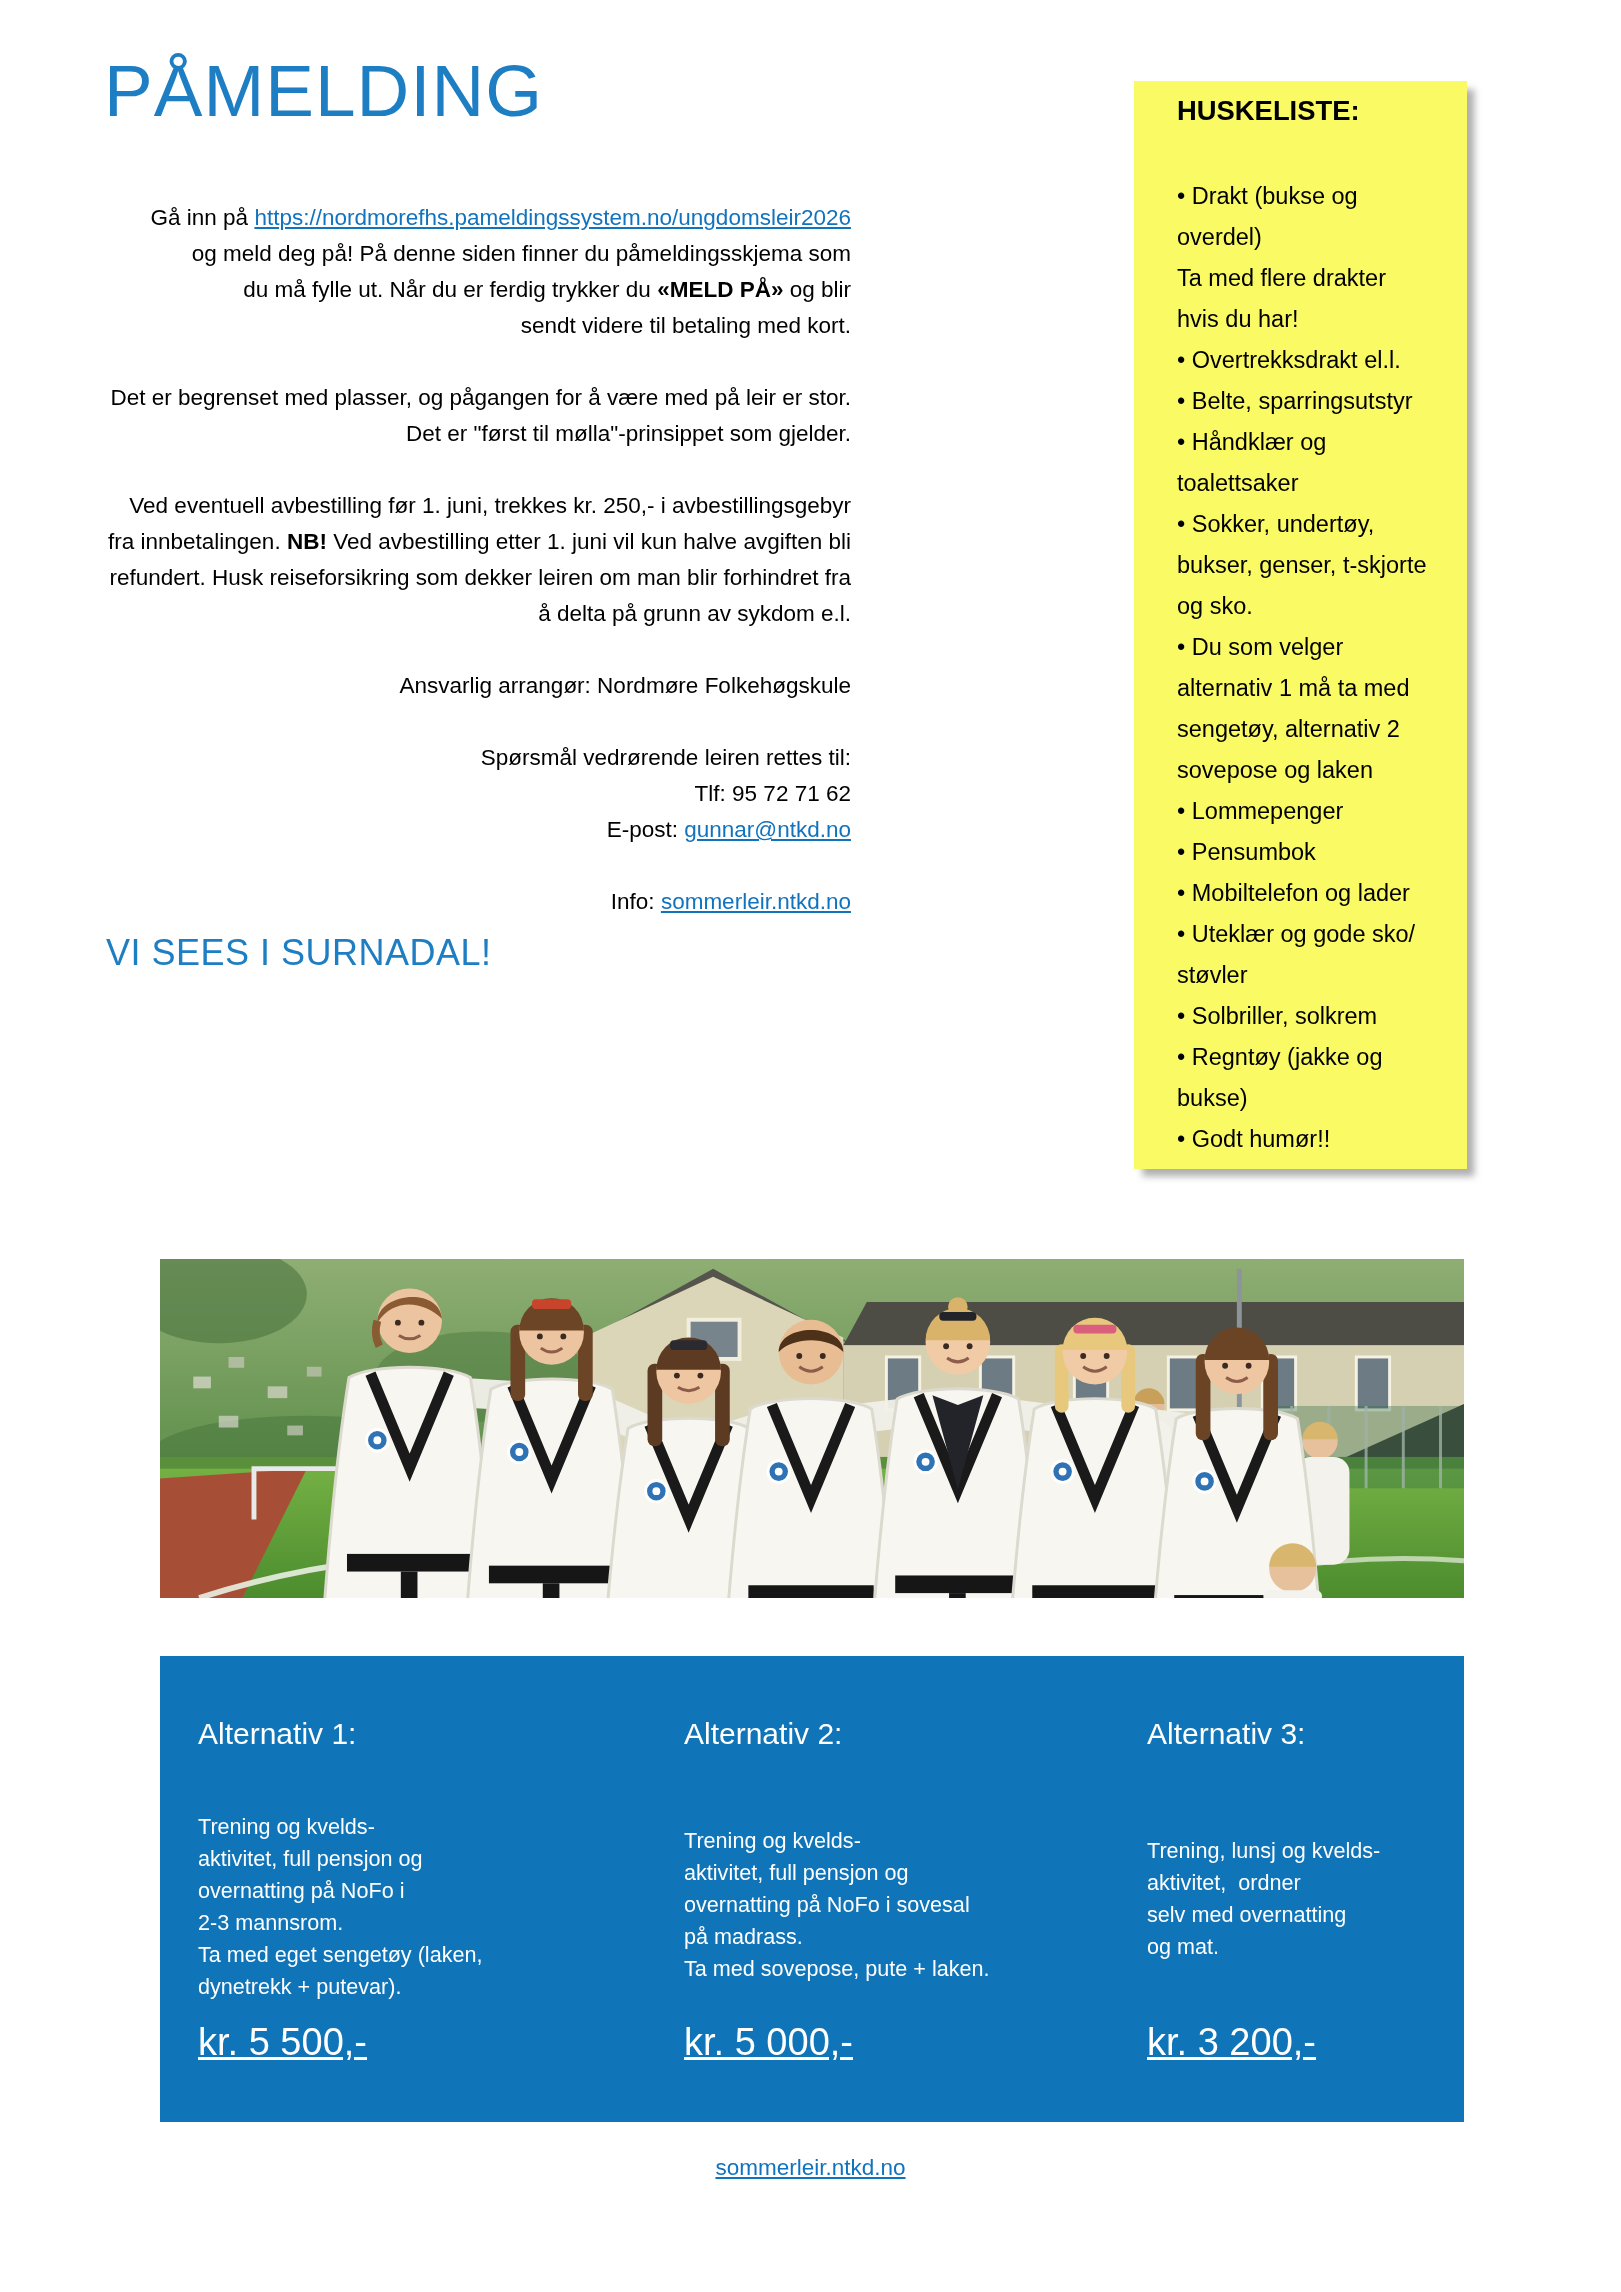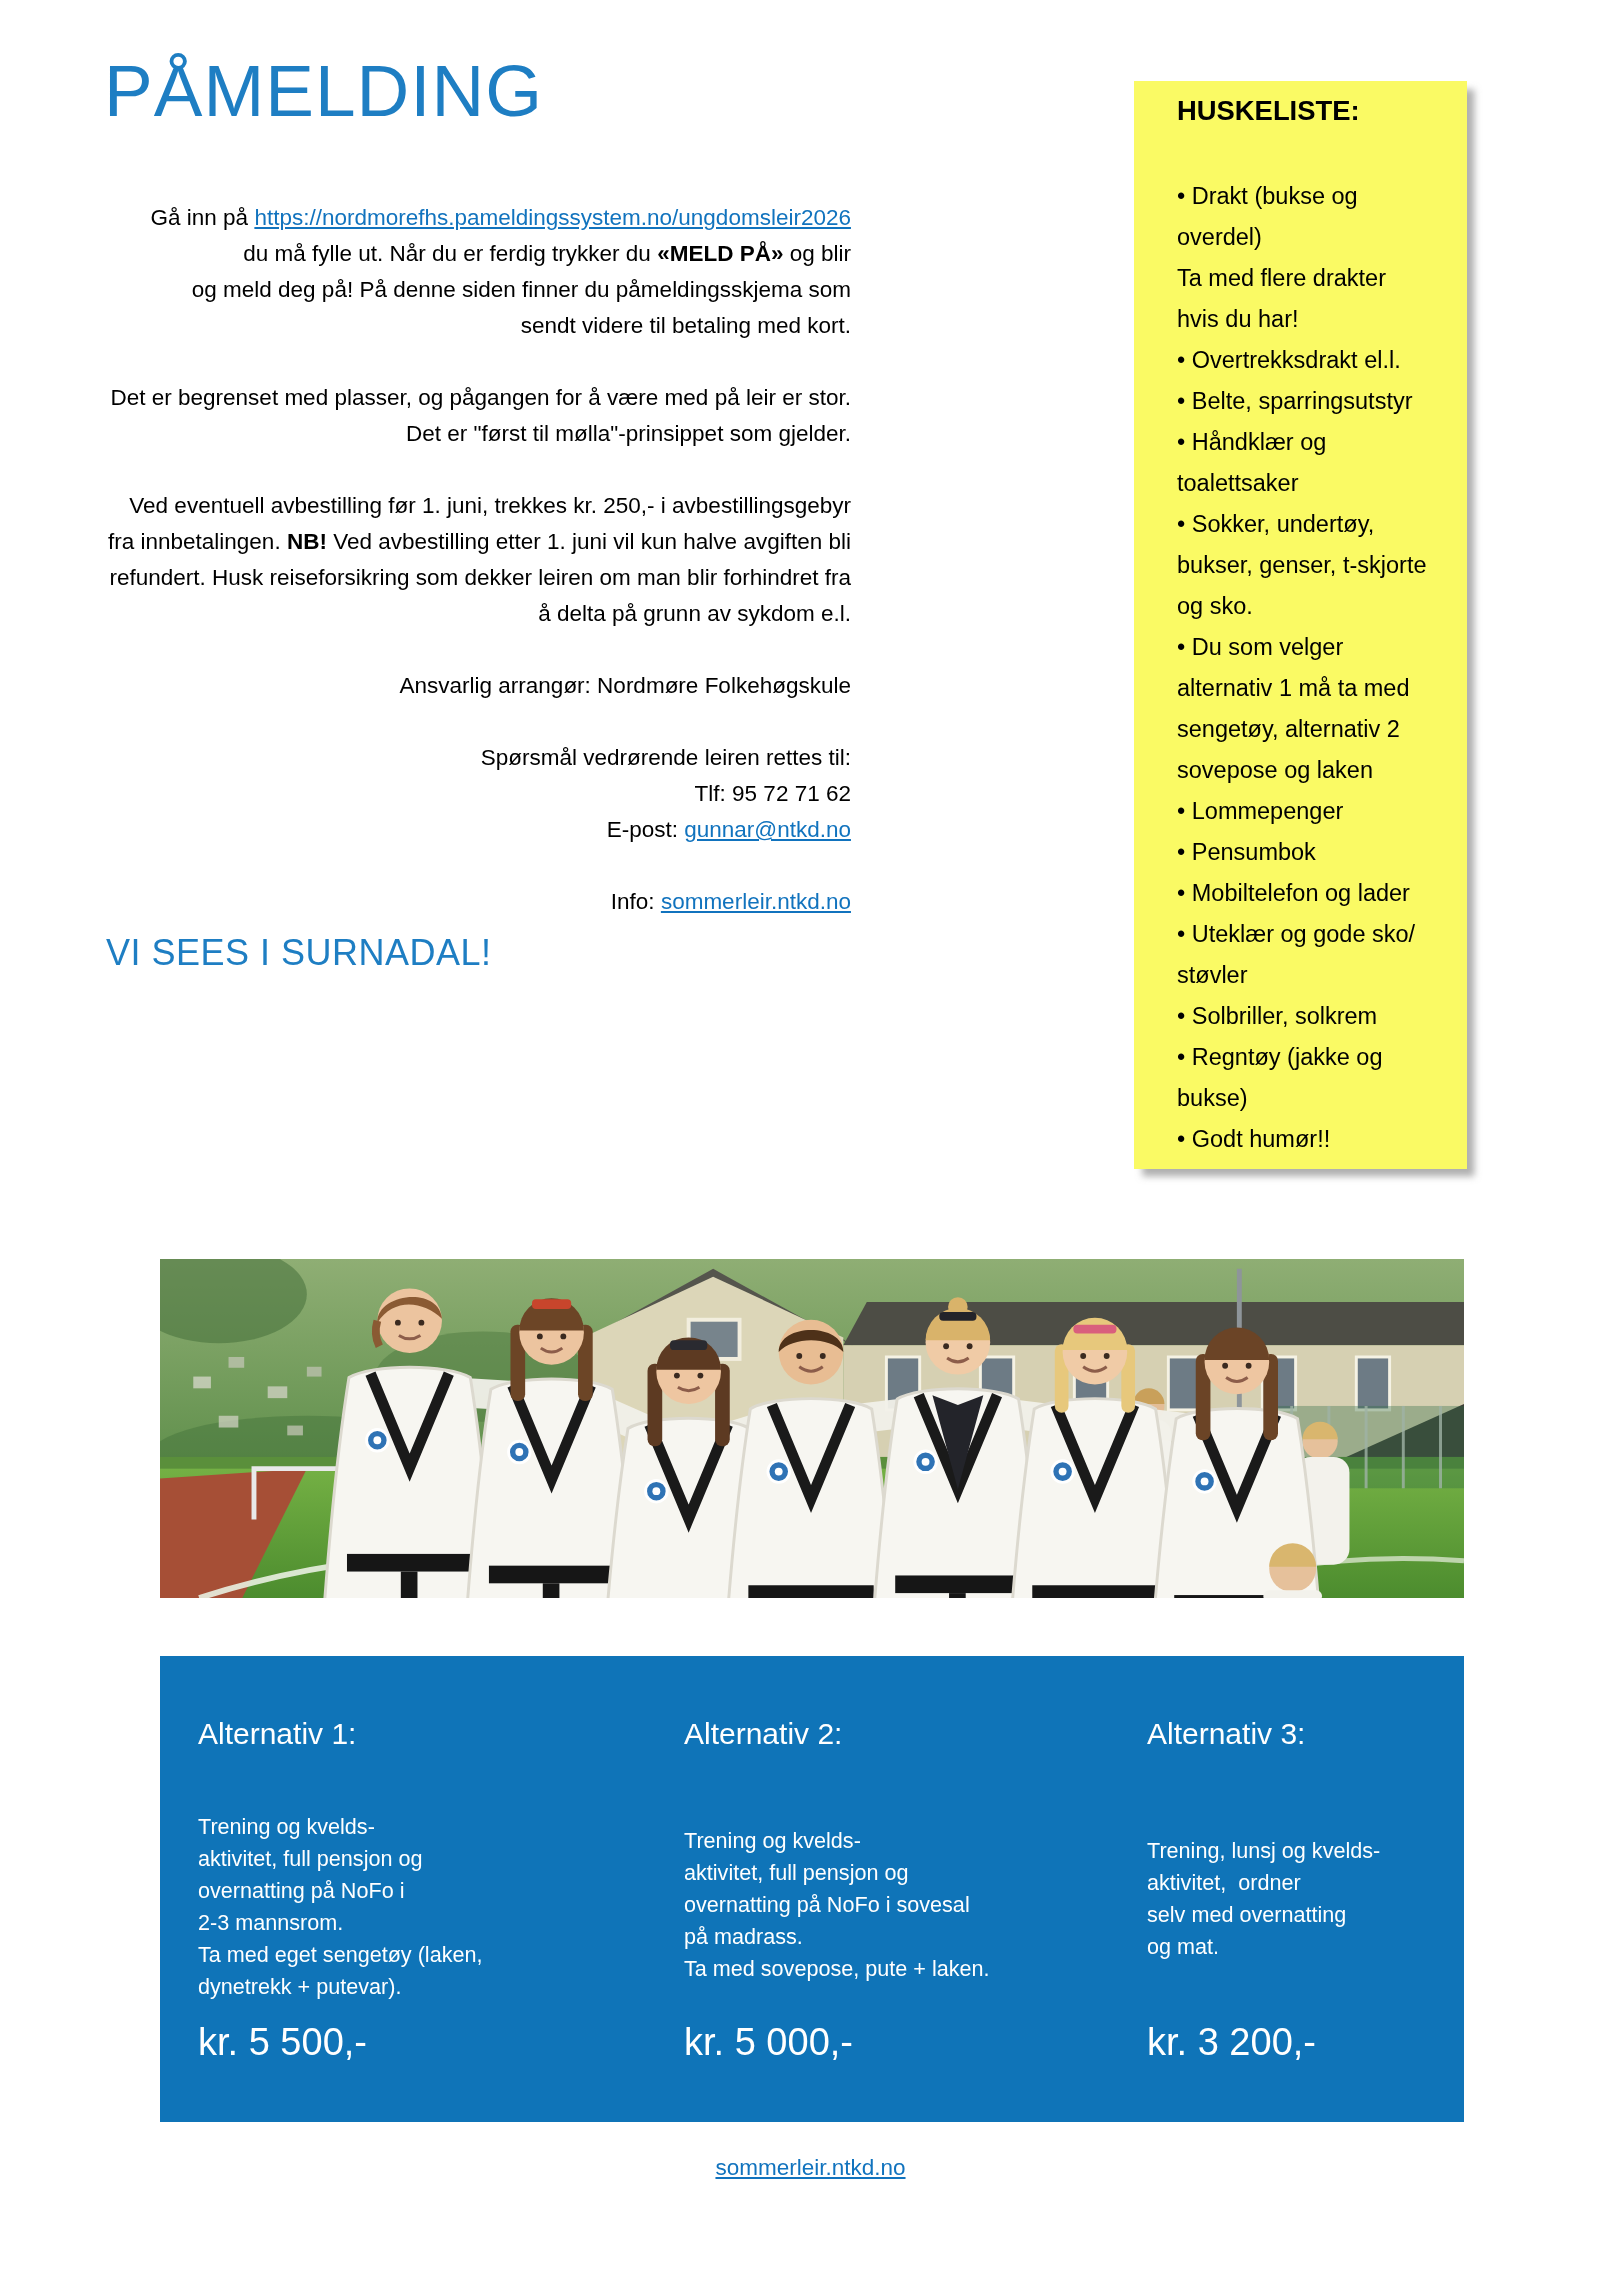--- a/index.html
+++ b/index.html
@@ -51,33 +51,33 @@
   .alt-col{position:absolute;top:0;width:451px;}
   .alt-col-1{left:38px;}
   .alt-col-2{left:524px;}
   .alt-col-3{left:987px;}
   .alt-heading{position:absolute;top:61px;left:0;font-size:30px;white-space:pre;}
   .alt-lines{position:absolute;left:0;}
   .alt-col-1 .alt-lines{top:155px;}
   .alt-col-2 .alt-lines{top:169px;}
   .alt-col-3 .alt-lines{top:179px;}
   .alt-lines div{height:32px;line-height:32px;font-size:21.6px;white-space:pre;}
-  .alt-price{position:absolute;top:365px;left:0;font-size:38px;white-space:pre;}
+  .alt-price{position:absolute;top:365px;left:0;font-size:38px;white-space:pre;text-decoration:underline;}
   
   .footer{left:0;top:2155px;width:1621px;text-align:center;font-size:22.5px;}
 </style>
 </head>
 <body>
 
 <div class="abs page-title">PÅMELDING</div>
 
 <div class="abs bodytext">
   <div class="bl"><span>Gå inn på </span><a class="link">https://nordmorefhs.pameldingssystem.no/ungdomsleir2026</a></div>
+  <div class="bl">og meld deg på! På denne siden finner du påmeldingsskjema som</div>
   <div class="bl"><span>du må fylle ut. Når du er ferdig trykker du </span><b>«MELD PÅ»</b><span> og blir</span></div>
-  <div class="bl">og meld deg på! På denne siden finner du påmeldingsskjema som</div>
   <div class="bl">sendt videre til betaling med kort.</div>
   <div class="bl"></div>
   <div class="bl">Det er begrenset med plasser, og pågangen for å være med på leir er stor.</div>
   <div class="bl">Det er "først til mølla"-prinsippet som gjelder.</div>
   <div class="bl"></div>
   <div class="bl">Ved eventuell avbestilling før 1. juni, trekkes kr. 250,- i avbestillingsgebyr</div>
   <div class="bl"><span>fra innbetalingen. </span><b>NB!</b><span> Ved avbestilling etter 1. juni vil kun halve avgiften bli</span></div>
   <div class="bl">refundert. Husk reiseforsikring som dekker leiren om man blir forhindret fra</div>
   <div class="bl">å delta på grunn av sykdom e.l.</div>
   <div class="bl"></div>

